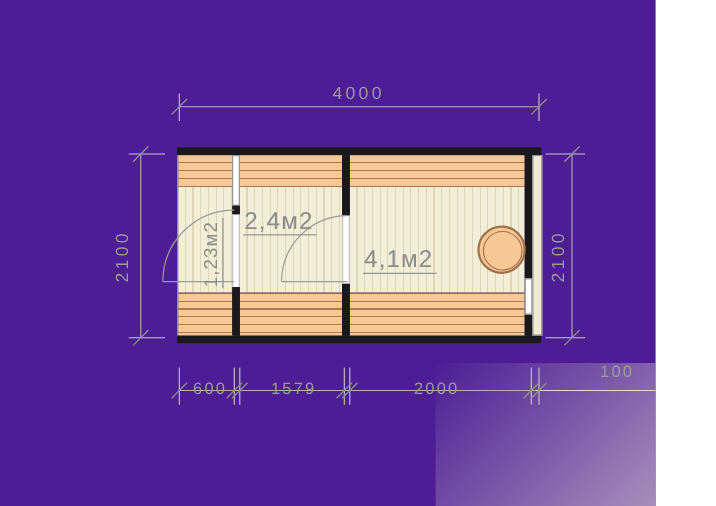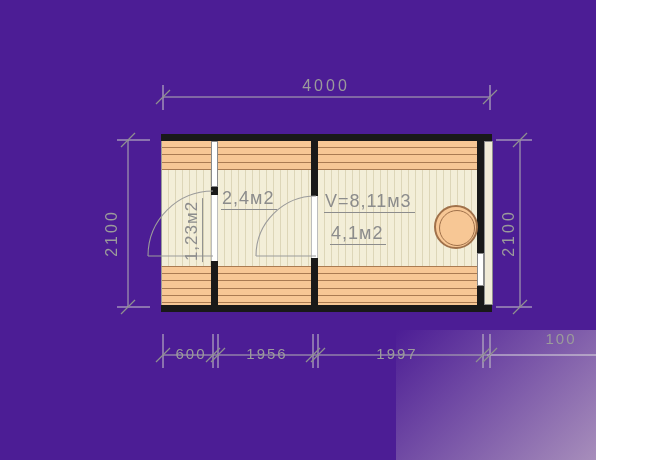--- a/index.html
+++ b/index.html
@@ -19,21 +19,21 @@
   .opening{background:#ffffff;border-left:1px solid #bdbdbd;border-right:1px solid #bdbdbd;box-sizing:border-box;}
   .ledge{background:#f0ead6;border:1px solid #8f8f8f;box-sizing:border-box;}
   
   .stove{width:44px;height:44px;border-radius:50%;border:2px solid #a0714a;background:#f7c795;box-sizing:border-box;}
   .stove-inner{position:absolute;left:3px;top:3px;width:34px;height:34px;border-radius:50%;border:1px solid #a0714a;}
   
   .dimtxt{color:#9b9b9b;font-size:16px;letter-spacing:3px;white-space:nowrap;}
   .dimtxt-sm{color:#9b9b9b;font-size:15px;letter-spacing:2px;white-space:nowrap;margin-top:14px;}
   .rot{transform:translate(-50%,-50%) rotate(-90deg);}
   .cx{transform:translateX(-50%);}
-  .arealbl{color:#8c8c8c;font-size:18px;letter-spacing:1px;white-space:nowrap;
+  .arealbl{color:#8c8c8c;font-size:22px;letter-spacing:1px;white-space:nowrap;
            border-bottom:1px solid #8c8c8c;padding:0 3px 1px 1px;line-height:1.05;}
   .tint{background:linear-gradient(135deg,rgba(247,243,234,0) 0%,rgba(242,235,218,.55) 100%);}
   svg{position:absolute;left:0;top:0;}
 </style>
 </head>
 <body>
 
 <div class="canvas">
 
   <div class="abs tint" style="right:0;bottom:0;width:200px;height:130px;"></div>
@@ -118,22 +118,21 @@
       <line x1="311" y1="362" x2="325" y2="348"></line>
       <line x1="476" y1="362" x2="490" y2="348"></line>
       <line x1="483" y1="362" x2="497" y2="348"></line>
     </g>
   </svg>
 
   <div class="abs dimtxt cx" style="left:326px;top:77px;">4000</div>
   <div class="abs dimtxt rot" style="left:112px;top:233px;">2100</div>
   <div class="abs dimtxt rot" style="left:509px;top:233px;">2100</div>
   <div class="abs dimtxt-sm cx" style="left:191px;top:331px;">600</div>
-  <div class="abs dimtxt-sm cx" style="left:267px;top:331px;">1956</div>
-  <div class="abs dimtxt-sm cx" style="left:397px;top:331px;">1997</div>
+  <div class="abs dimtxt-sm cx" style="left:267px;top:331px;">1579</div>
+  <div class="abs dimtxt-sm cx" style="left:397px;top:331px;">2000</div>
   <div class="abs dimtxt-sm cx" style="left:561px;top:316px;">100</div>
 
   <div class="abs arealbl rot" style="left:193px;top:230px;font-size:17px;">1,23м2</div>
   <div class="abs arealbl" style="left:221px;top:189px;">2,4м2</div>
-  <div class="abs arealbl" style="left:324px;top:192px;">V=8,11м3</div>
   <div class="abs arealbl" style="left:330px;top:224px;">4,1м2</div>
 
 </div>
 
 </body></html>

